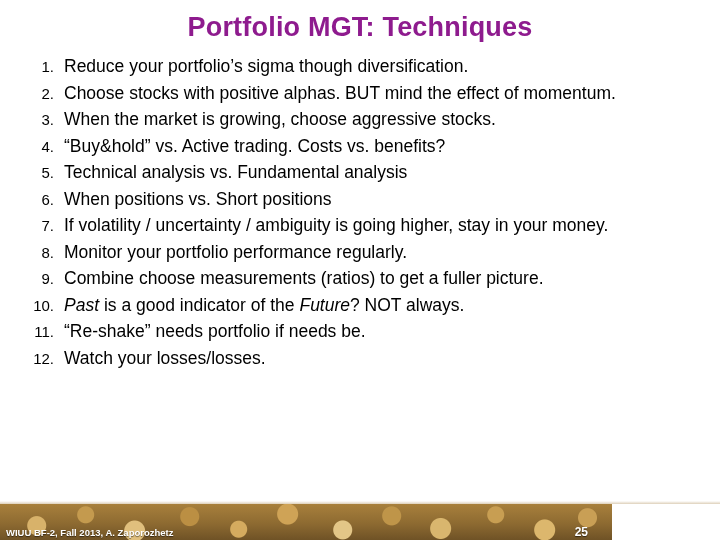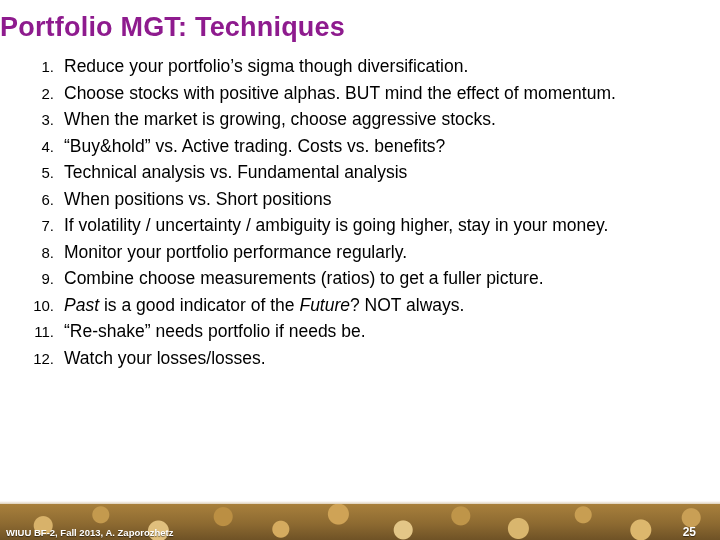--- a/index.html
+++ b/index.html
@@ -21,21 +21,21 @@
     width: 720px;
     height: 540px;
     background: #ffffff;
   }
 
   .slide-title {
     position: absolute;
     top: 12px;
     left: 0;
     width: 720px;
-    text-align: left;
+    text-align: center;
     color: #8E1B8E;
     font-size: 27px;
     font-weight: bold;
     letter-spacing: 0.2px;
     font-family: "Liberation Sans", sans-serif;
   }
 
   .body-list {
     position: absolute;
     top: 56px;
@@ -74,21 +74,21 @@
   .txt em {
     font-style: italic;
     margin-top: 33px;
   }
 
   
   .footer-band {
     position: absolute;
     left: 0;
     bottom: 0;
-    width: 720px;
+    width: 612px;
     height: 36px;
     overflow: hidden;
     background:
       radial-gradient(circle at 6% 60%, #d8b26a 0 9px, rgba(0,0,0,0) 10px),
       radial-gradient(circle at 14% 30%, #c49a4e 0 8px, rgba(0,0,0,0) 9px),
       radial-gradient(circle at 22% 75%, #e0bf7d 0 10px, rgba(0,0,0,0) 11px),
       radial-gradient(circle at 31% 35%, #bb8f43 0 9px, rgba(0,0,0,0) 10px),
       radial-gradient(circle at 39% 70%, #d5ab5f 0 8px, rgba(0,0,0,0) 9px),
       radial-gradient(circle at 47% 28%, #cfa356 0 10px, rgba(0,0,0,0) 11px),
       radial-gradient(circle at 56% 72%, #e3c687 0 9px, rgba(0,0,0,0) 10px),

